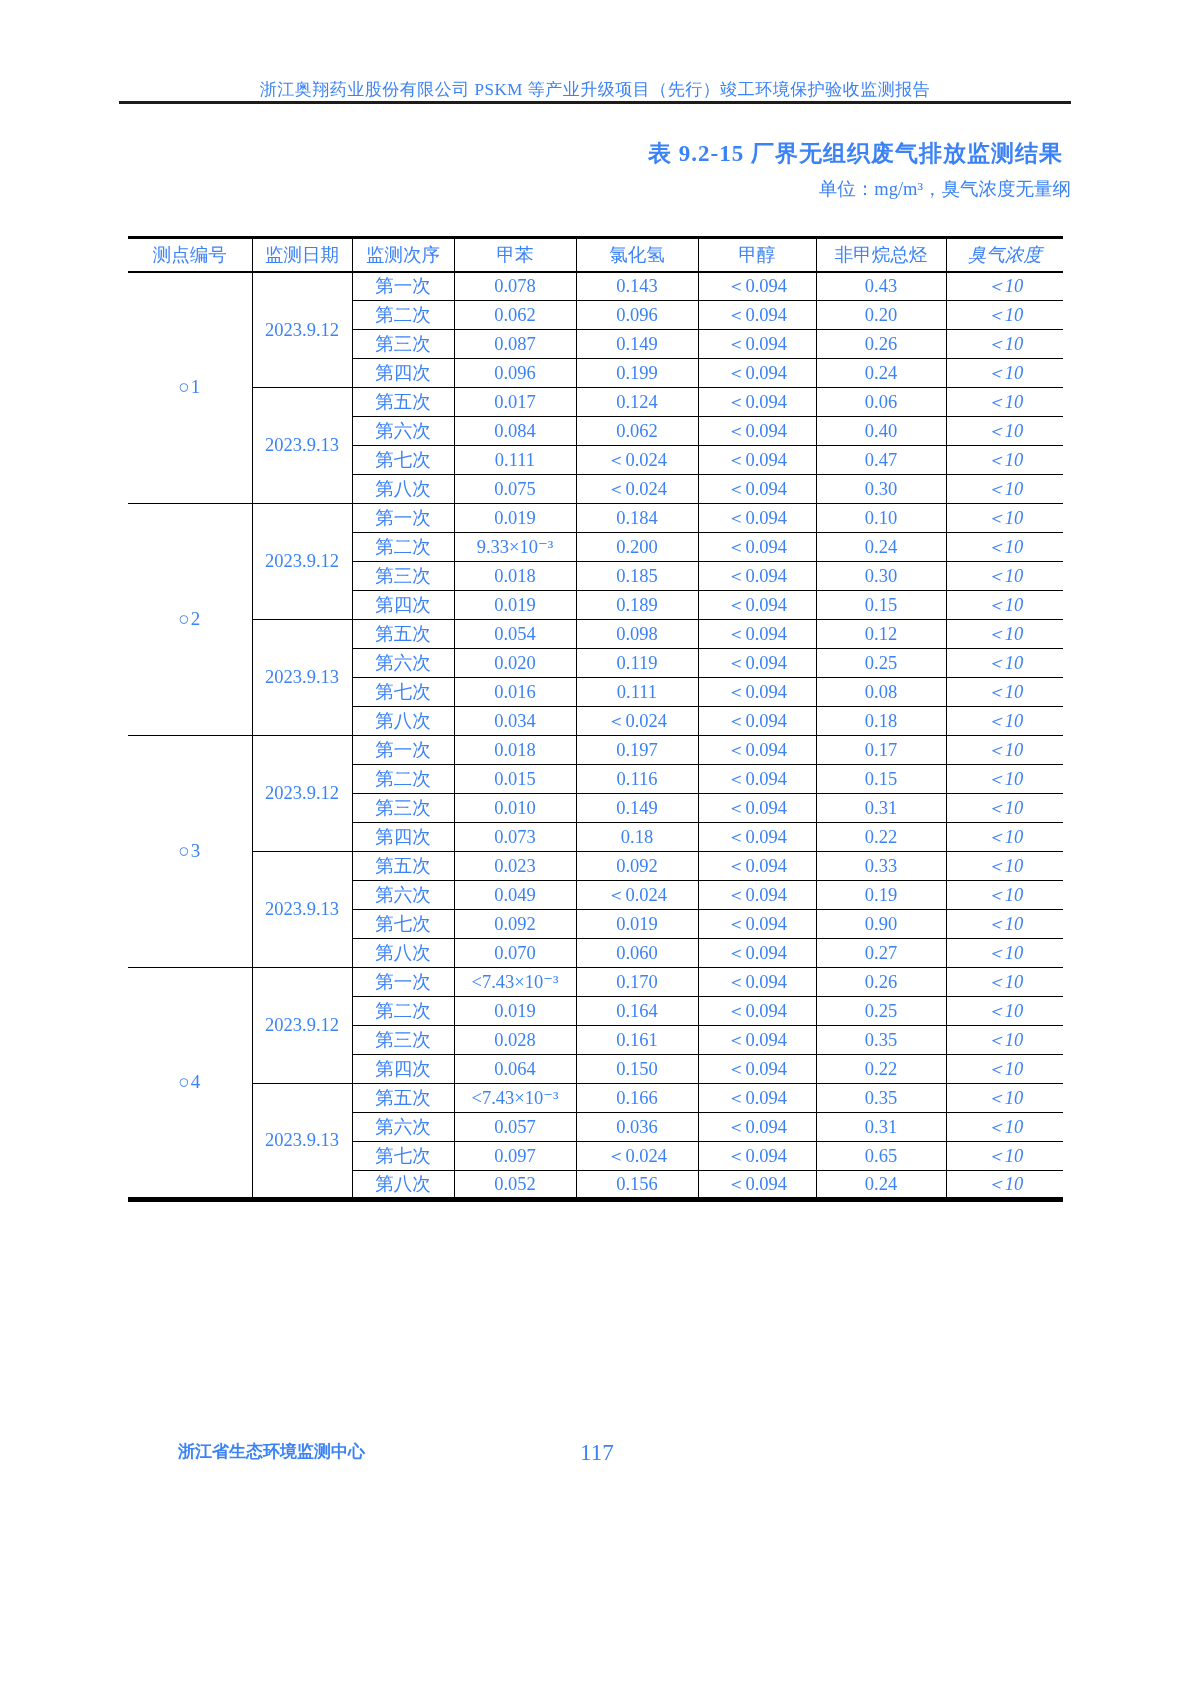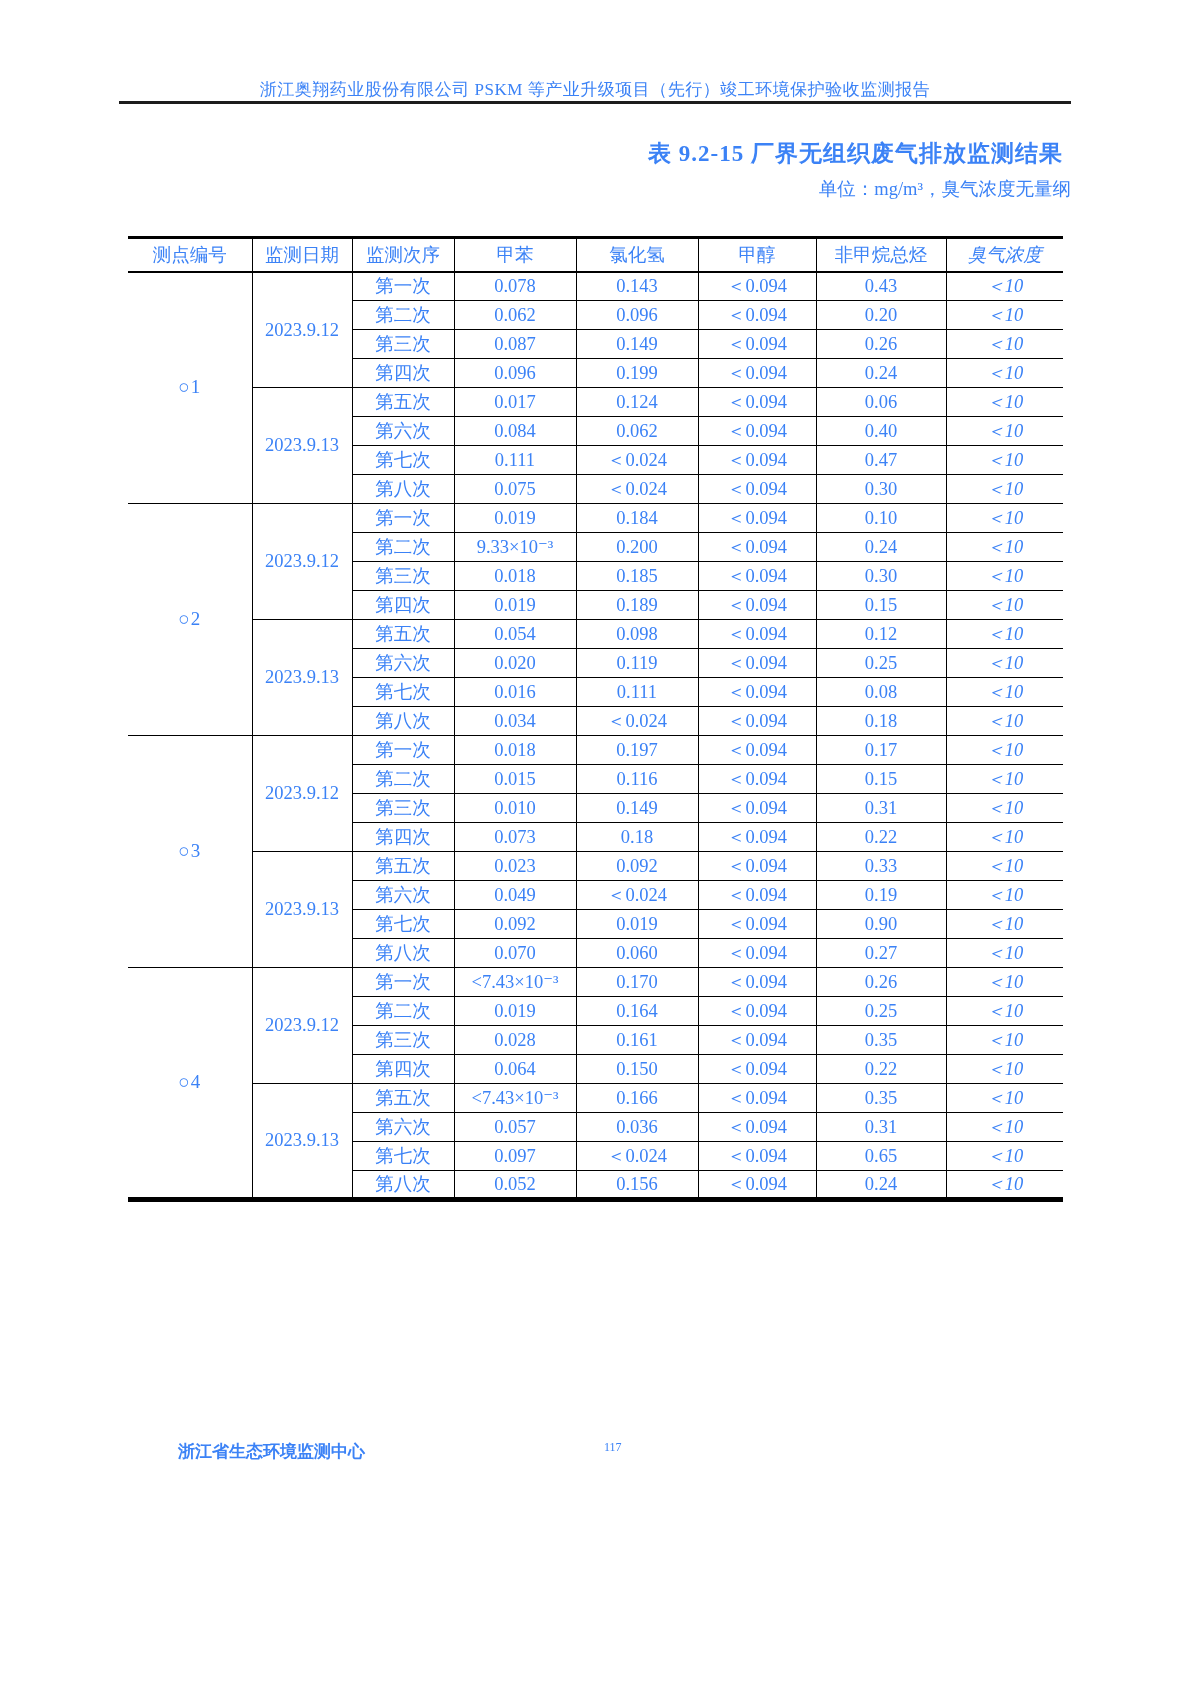--- a/index.html
+++ b/index.html
@@ -85,22 +85,22 @@
   .footer-org {
     position: absolute;
     top: 1440px;
     left: 178px;
     font-size: 17px;
     font-weight: bold;
   }
   .footer-pagenum {
     position: absolute;
     top: 1440px;
-    left: 604px;
-    font-size: 12px;
+    left: 580px;
+    font-size: 23px;
   }
 </style>
 </head>
 <body>
 
 <div class="page">
 
   <div class="doc-header-text">浙江奥翔药业股份有限公司 PSKM 等产业升级项目（先行）竣工环境保护验收监测报告</div>
   <div class="doc-header-rule"></div>
 

